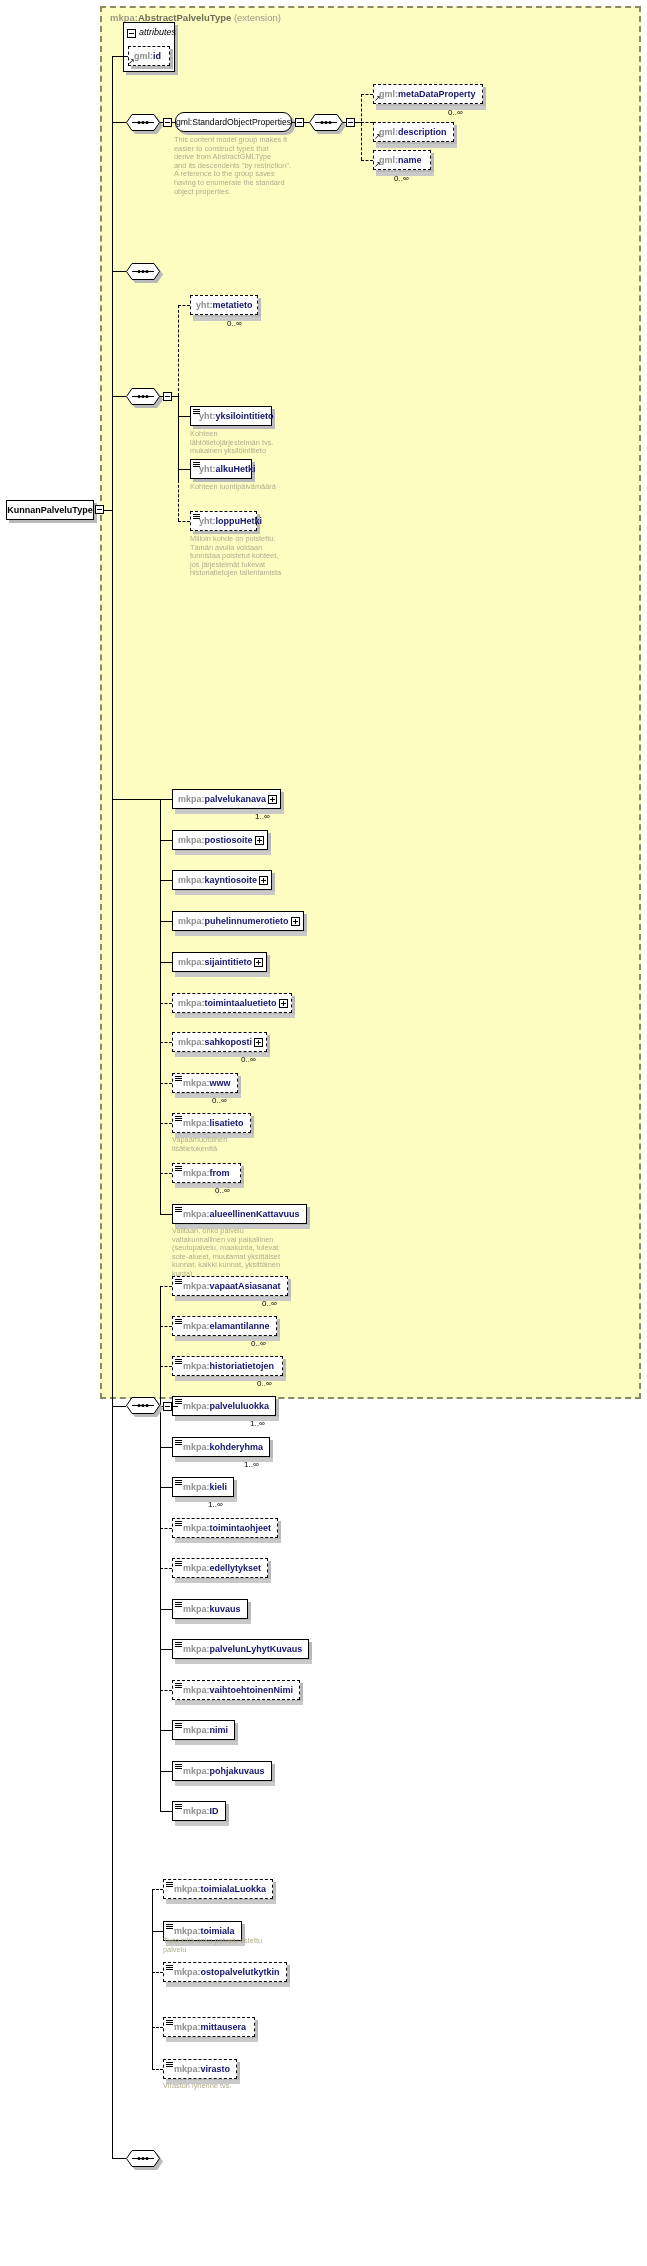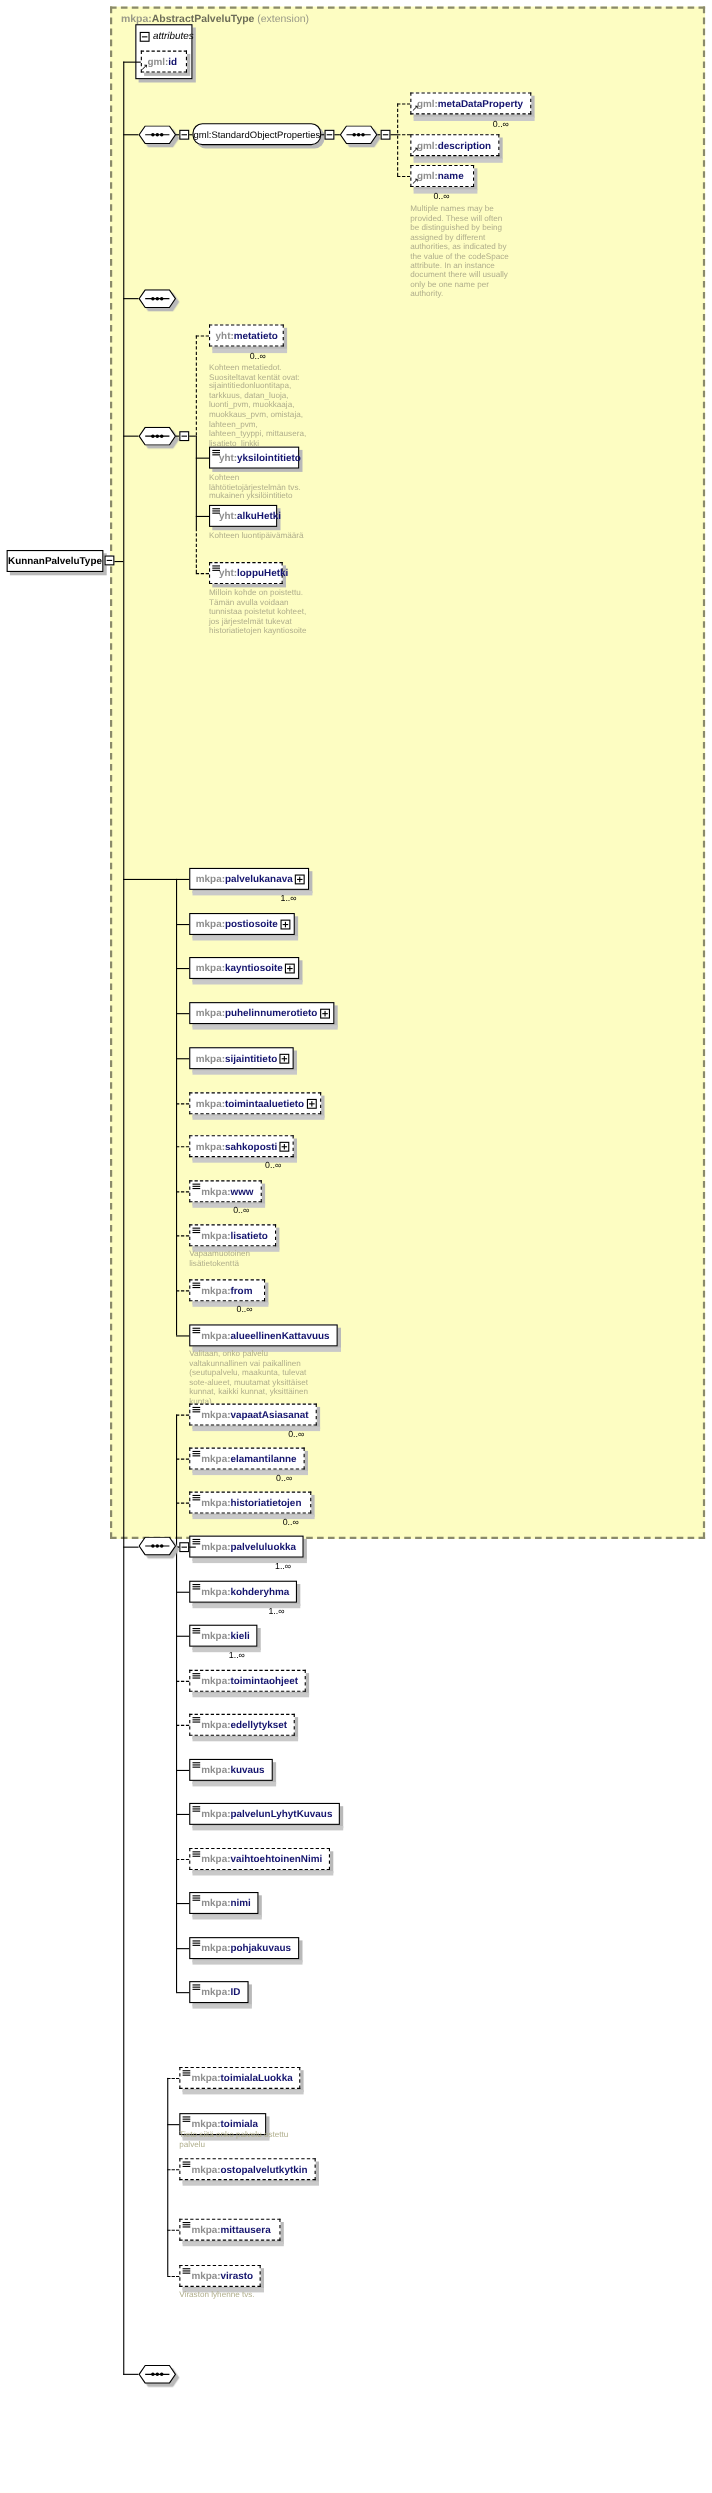--- a/index.html
+++ b/index.html
@@ -173,20 +173,27 @@
   </div>
   <div class="ln lnh" style="left:160px;top:122px;width:3px;"></div>
   <div class="sq" style="left:163px;top:118px;"></div>
   <div class="ln lnh" style="left:172px;top:122px;width:3px;"></div>
 
   <div style="position:absolute;left:175px;top:112px;width:117px;height:20px;
               background:#fff;border:1px solid #000;border-radius:9px;box-shadow:3px 3px 0 #b9b9b9;
               display:flex;align-items:center;justify-content:center;font-size:8.6px;box-sizing:border-box;">
     <span style="white-space:nowrap;"><span style="color:#000;">gml:</span><span style="color:#000;">StandardObjectProperties</span></span>
   </div>
+  <div class="anno" style="left:174px;top:136px;width:118px;text-align:left;">This content model group makes it
+easier to construct types that
+     derive from AbstractGMLType
+and its descendents "by restriction".
+     A reference to the group saves
+having to enumerate the standard
+object properties.</div>
 
   <div class="ln lnh" style="left:292px;top:122px;width:3px;"></div>
   <div class="sq" style="left:295px;top:118px;"></div>
   <div class="ln lnh" style="left:304px;top:122px;width:5px;"></div>
 
   <div class="seq" style="left:309px;top:114px;">
     <svg width="34" height="17" viewBox="0 0 34 17">
       <path d="M6 0.5 L28 0.5 L33.5 8.5 L28 16.5 L6 16.5 L0.5 8.5 Z" fill="#fff" stroke="#000"></path>
       <line x1="6" y1="8.5" x2="28" y2="8.5" stroke="#000" stroke-width="1"></line>
       <circle cx="13" cy="8.5" r="1.6" fill="#000"></circle>
@@ -218,30 +225,20 @@
   <div class="refarrow" style="left:374px;top:133px;">↗</div>
   <div class="shadowbar" style="left:376px;top:144px;width:81px;"></div>
 
   <div class="ebox dashed" style="left:373px;top:150px;width:58px;height:20px;">
     <span class="ns">gml:</span>
       <span class="nm">name</span>
   </div>
   <div class="refarrow" style="left:374px;top:161px;">↗</div>
   <div class="shadowbar" style="left:376px;top:172px;width:58px;"></div>
   <div class="card" style="left:394px;top:174px;">0..∞</div>
-  <div class="anno" style="left:373px;top:186px;width:112px;">Multiple names may be
-provided.  These will often
-be distinguished by being
-assigned by different
-authorities, as indicated by
-the value of the codeSpace
-attribute.  In an instance
-document there will usually
-only be one name per
-authority.</div>
 
   <div class="ln lnh" style="left:112px;top:271px;width:14px;"></div>
   <div class="seq" style="left:126px;top:263px;">
     <svg width="34" height="17" viewBox="0 0 34 17">
       <path d="M6 0.5 L28 0.5 L33.5 8.5 L28 16.5 L6 16.5 L0.5 8.5 Z" fill="#fff" stroke="#000"></path>
       <line x1="6" y1="8.5" x2="28" y2="8.5" stroke="#000" stroke-width="1"></line>
       <circle cx="13" cy="8.5" r="1.6" fill="#000"></circle>
       <circle cx="17" cy="8.5" r="1.6" fill="#000"></circle>
       <circle cx="21" cy="8.5" r="1.6" fill="#000"></circle>
     </svg>
@@ -269,29 +266,20 @@
   <div class="ln lnh" style="left:178px;top:416px;width:12px;"></div>
   <div class="ln lnh" style="left:178px;top:469px;width:12px;"></div>
   <div class="dln dlnh" style="left:178px;top:521px;width:12px;"></div>
 
   <div class="ebox dashed" style="left:190px;top:295px;width:68px;height:20px;">
     <span class="ns">yht:</span>
       <span class="nm">metatieto</span>
   </div>
   <div class="shadowbar" style="left:193px;top:317px;width:68px;"></div>
   <div class="card" style="left:227px;top:319px;">0..∞</div>
-  <div class="anno" style="left:190px;top:330px;width:112px;">Kohteen metatiedot.
-Suositeltavat kentät ovat:
-sijaintitiedonluontitapa,
-tarkkuus, datan_luoja,
-luonti_pvm, muokkaaja,
-muokkaus_pvm, omistaja,
-lahteen_pvm,
-lahteen_tyyppi, mittausera,
-lisatieto_linkki</div>
 
   <div class="ebox solid" style="left:190px;top:406px;width:82px;height:20px;padding-left:8px;">
     <span class="ns">yht:</span>
       <span class="nm">yksilointitieto</span>
   </div>
   <div class="doci" style="left:193px;top:409px;">
       <i></i>
       <i></i>
       <i></i>
     </div>
@@ -316,21 +304,21 @@
   </div>
   <div class="doci" style="left:193px;top:514px;">
       <i></i>
       <i></i>
       <i></i>
     </div>
   <div class="anno" style="left:190px;top:535px;width:118px;">Milloin kohde on poistettu.
 Tämän avulla voidaan
 tunnistaa poistetut kohteet,
 jos järjestelmät tukevat
-historiatietojen kayntiosoite</div>
+historiatietojen tallentamista</div>
 
   <div id="mkpa-col">
       <div class="ebox solid" style="left: 172px; top: 789px; width: 109px; height: 20px; padding-left: 5px;">
         <span class="ns">mkpa:</span>
         <span class="nm">palvelukanava</span>
       </div>
       <div class="inplus" style="left: 268px; top: 795px;"></div>
       <div class="shadowbar" style="left: 175px; top: 810px; width: 109px;"></div>
       <div class="card" style="left: 255px; top: 812px;">1..∞</div>
       <div class="ln lnh" style="left: 160px; top: 799px; width: 12px;"></div>

